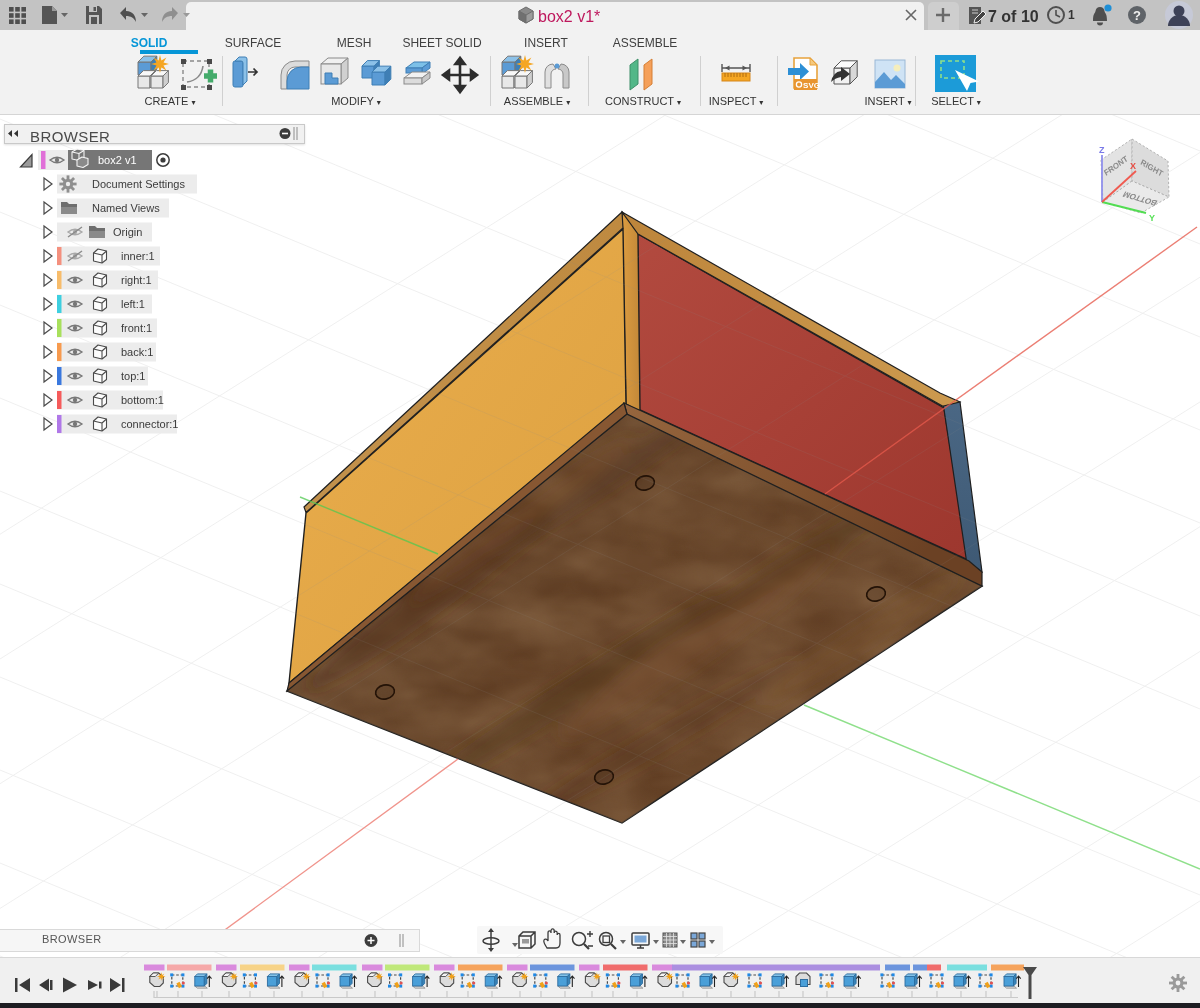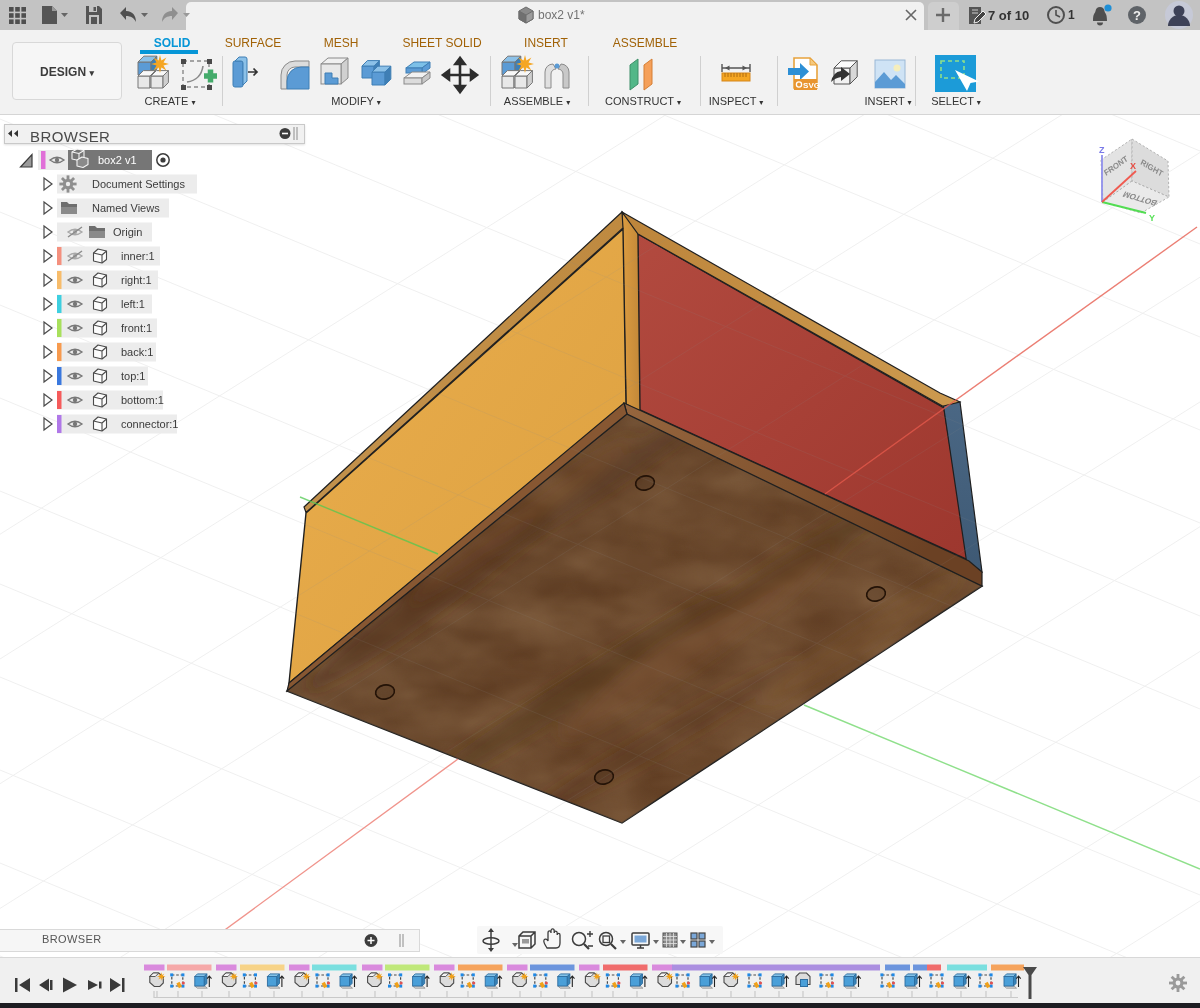--- a/index.html
+++ b/index.html
@@ -1,24 +1,24 @@
 <!DOCTYPE html>
 <html><head><meta charset="utf-8">
 <style>
 *{margin:0;padding:0;box-sizing:border-box}
 html,body{width:1200px;height:1008px;overflow:hidden;font-family:"Liberation Sans",sans-serif;background:#fff}
 #page{position:relative;width:1200px;height:1008px;overflow:hidden}
 .abs{position:absolute}
 #topbar{left:0;top:0;width:1200px;height:30px;background:#c3c3c3}
 #tab{left:186px;top:2px;width:738px;height:28px;background:#f1f1f1;border-radius:5px 5px 0 0}
-#tabtitle{left:538px;top:8px;font-size:12px;color:#737373}
+#tabtitle{left:538px;top:8px;font-size:16px;color:#be185d}
 #plusbtn{left:928px;top:2px;width:31px;height:28px;background:#cecece;border-radius:5px 5px 0 0}
 #ribbon{left:0;top:30px;width:1200px;height:85px;background:#f2f2f2;border-bottom:1px solid #d5d5d5}
 #designbox{left:12px;top:42px;width:110px;height:58px;background:#f6f6f6;border:1px solid #d8d8d8;border-radius:4px;text-align:center;line-height:58px;font-size:12px;font-weight:bold;color:#3c3c3c}
-.rtab{top:36px;font-size:12px;color:#a16207;white-space:nowrap}
+.rtab{top:36px;font-size:12px;color:#404040;white-space:nowrap}
 .rtab.active{color:#0696d7;font-weight:bold}
 #solidline{left:140px;top:50px;width:58px;height:4px;background:#0696d7}
 .glabel{top:95px;font-size:11px;color:#333;white-space:nowrap}
 .gsep{top:56px;width:1px;height:50px;background:#d0d0d0}
 #browserhead{left:4px;top:124px;width:301px;height:20px;background:#f1f1f1;border:1px solid #c9c9c9;box-shadow:0 1px 2px rgba(0,0,0,.12)}
 #browsertxt{left:30px;top:128px;font-size:15px;color:#4a4a4a;letter-spacing:.4px}
 #comments{left:0px;top:929px;width:420px;height:23px;background:#f6f6f6;border:1px solid #d9d9d9;border-left:none}
 #commentstxt{left:42px;top:933px;font-size:11px;color:#555;letter-spacing:.4px}
 #navbar{left:477px;top:926px;width:246px;height:28px;background:#f7f7f7;border-radius:2px}
 #timeline{left:0;top:957px;width:1200px;height:47px;background:#f0f0f0;border-top:1px solid #d8d8d8}
@@ -203,27 +203,26 @@
       <path d="M1093 21 c0 -8 2 -7 2.5 -10 c0.5 -2.5 2 -4 4.5 -4 c2.5 0 4 1.5 4.5 4 c0.5 3 2.5 2 2.5 10 z" fill="#4f4f4f"></path>
       <path d="M1097 22.5 a3 3 0 0 0 6 0 z" fill="#4f4f4f"></path>
       <circle cx="1108" cy="8" r="3.6" fill="#1f8fd6"></circle>
       <circle cx="1137" cy="15" r="9" fill="#5f6368"></circle>
       <text x="1137" y="19.5" font-size="13" font-weight="bold" fill="#f0f0f0" text-anchor="middle" font-family="Liberation Sans">?</text>
       <circle cx="1179" cy="15" r="14" fill="#c6c9d7"></circle>
       <circle cx="1179" cy="11" r="5.5" fill="#3d4157"></circle>
       <path d="M1168 26 a11 11 0 0 1 22 0 z" fill="#3d4157"></path>
     </svg>
     <div class="abs" id="tabtitle">box2 v1*</div>
-    <div class="abs" style="left:988px;top:8px;font-size:13px;color:#333;font-weight:bold">7 of 10</div>
+    <div class="abs" style="left:988px;top:8px;font-size:16px;color:#333;font-weight:bold">7 of 10</div>
     <div class="abs" style="left:1068px;top:8px;font-size:12px;color:#333;font-weight:bold">1</div>
     <div class="abs" id="ribbon"></div>
-    <div class="abs" id="designbox">DESIGN <span style="font-size:9px">▾</span></div>
-    <div class="abs rtab active" style="left:172px;transform:translateX(-50%)">SOLID</div>
+    <div class="abs rtab active" style="left:149px;transform:translateX(-50%)">SOLID</div>
     <div class="abs rtab" style="left:253px;transform:translateX(-50%)">SURFACE</div>
-    <div class="abs rtab" style="left:341px;transform:translateX(-50%)">MESH</div>
+    <div class="abs rtab" style="left:354px;transform:translateX(-50%)">MESH</div>
     <div class="abs rtab" style="left:442px;transform:translateX(-50%)">SHEET SOLID</div>
     <div class="abs rtab" style="left:546px;transform:translateX(-50%)">INSERT</div>
     <div class="abs rtab" style="left:645px;transform:translateX(-50%)">ASSEMBLE</div>
     <div class="abs" id="solidline"></div>
     <div class="abs glabel" style="left:170px;transform:translateX(-50%)">CREATE <span style="font-size:8px">▾</span></div>
     <div class="abs glabel" style="left:356px;transform:translateX(-50%)">MODIFY <span style="font-size:8px">▾</span></div>
     <div class="abs glabel" style="left:537px;transform:translateX(-50%)">ASSEMBLE <span style="font-size:8px">▾</span></div>
     <div class="abs glabel" style="left:643px;transform:translateX(-50%)">CONSTRUCT <span style="font-size:8px">▾</span></div>
     <div class="abs glabel" style="left:736px;transform:translateX(-50%)">INSPECT <span style="font-size:8px">▾</span></div>
     <div class="abs glabel" style="left:888px;transform:translateX(-50%)">INSERT <span style="font-size:8px">▾</span></div>

